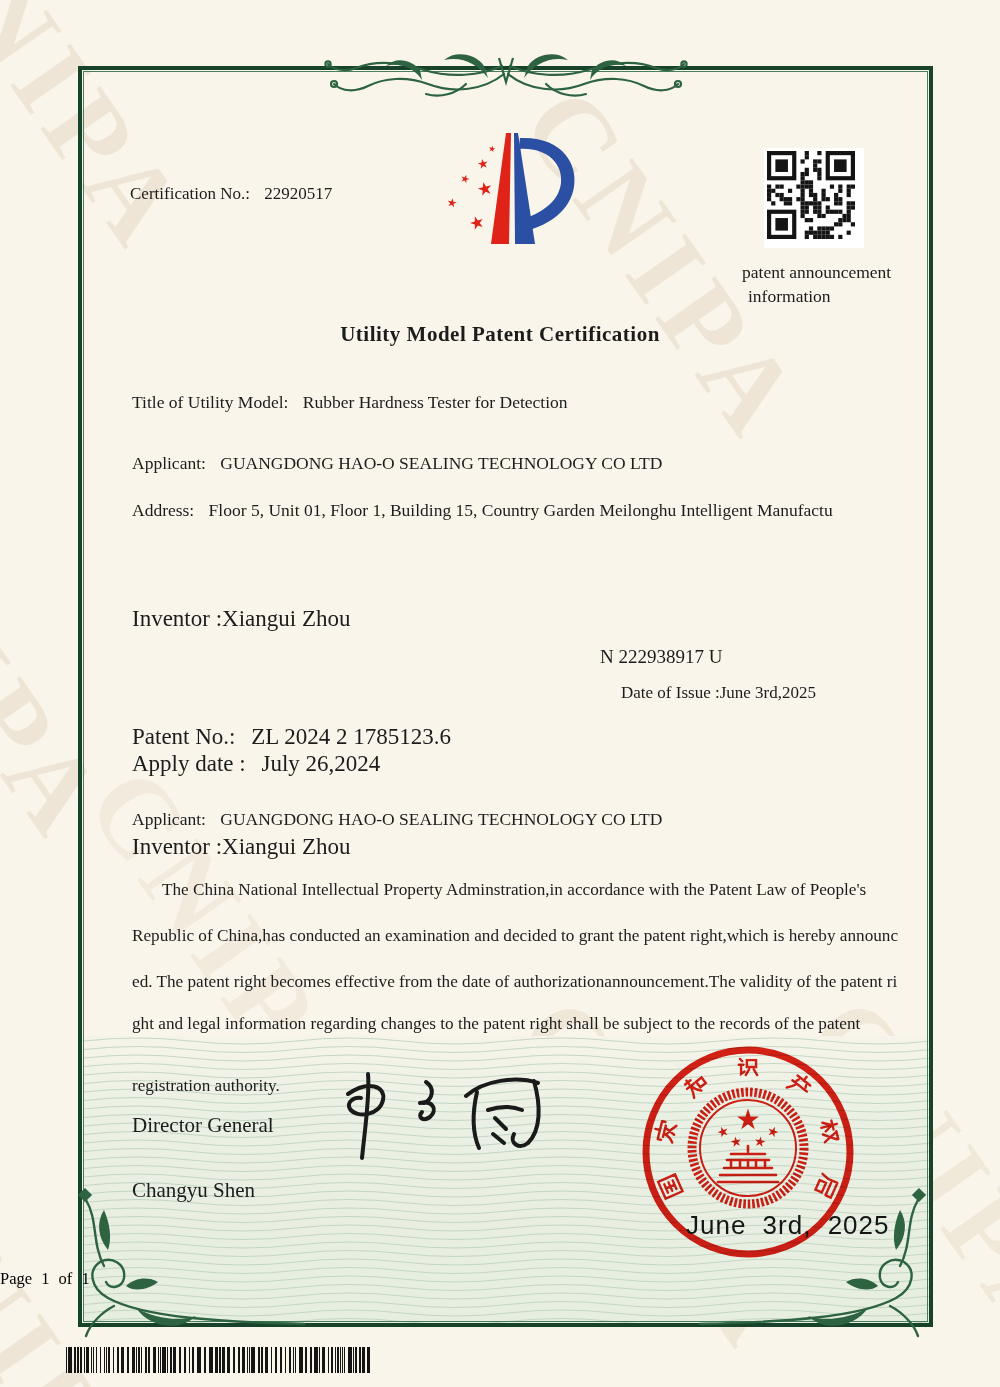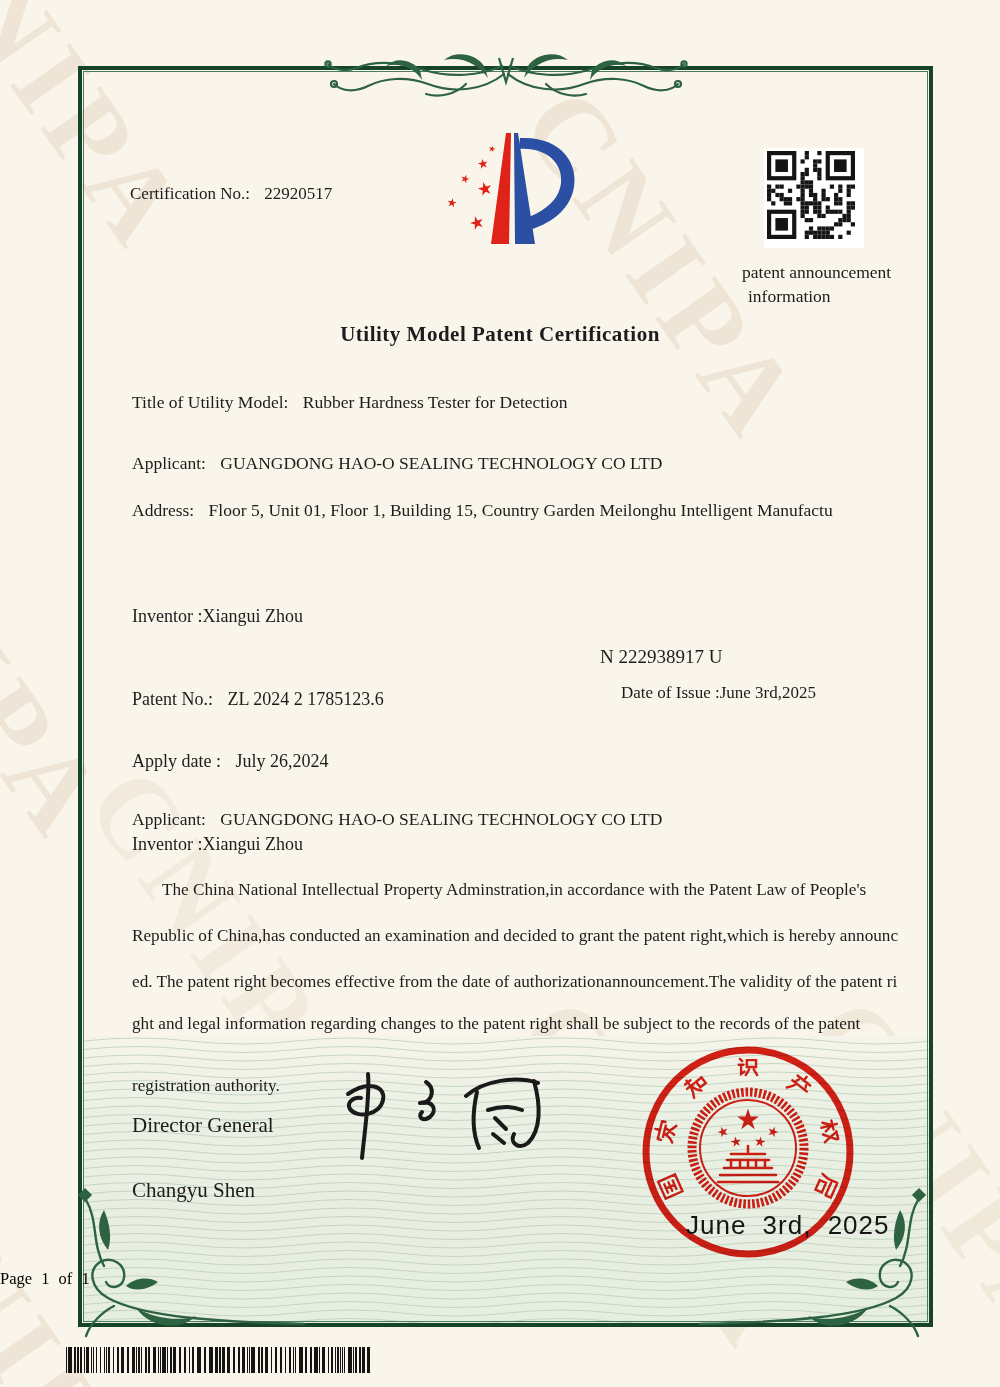--- a/index.html
+++ b/index.html
@@ -37,21 +37,21 @@
     position:absolute;left:1px;top:1px;right:1px;bottom:1px;
     border:1px solid #4a7d5d;
   }
   .textline{position:absolute;white-space:nowrap;z-index:4;}
   .lbl{margin-right:10px;}
   .cert-line{left:122px;top:184px;font-size:17px;margin-left:8px;}
   .qr-wrap{left:764px;top:148px;width:94px;height:94px;background:#fff;padding:3px;z-index:4;}
   .qr-caption{left:742px;top:260px;font-size:17.5px;line-height:24px;z-index:4;white-space:nowrap;}
   .doc-title{left:0;top:322px;width:1000px;text-align:center;font-size:21px;font-weight:bold;letter-spacing:.5px;z-index:4;}
   .f17{font-size:17.5px;}
-  .f19{font-size:18px;}
+  .f19{font-size:23px;}
   .para-line{position:absolute;left:132px;white-space:nowrap;font-size:17.2px;z-index:4;}
   .sig-svg{left:338px;top:1068px;z-index:5;}
   .seal{left:638px;top:1042px;width:220px;height:220px;z-index:5;mix-blend-mode:multiply;}
   .seal-date{left:686px;top:1210px;width:170px;text-align:right;font-family:"Liberation Sans",sans-serif;
              font-size:26px;letter-spacing:1px;word-spacing:8px;color:#151515;z-index:6;}
   .page-label{left:0;top:1269px;width:945px;text-align:left;font-size:16.5px;word-spacing:5px;color:#000000;z-index:4;}
   .barcode{left:66px;top:1347px;width:306px;height:26px;z-index:4;}
   .logo{left:424px;top:126px;z-index:4;}
   .ornament{z-index:4;pointer-events:none;}
 </style>
@@ -319,21 +319,21 @@
   <div class="textline f17" style="left:132px;top:500px;">
     <span class="lbl">Address:</span>
     <span>Floor 5, Unit 01, Floor 1, Building 15, Country Garden Meilonghu Intelligent Manufactu</span>
   </div>
 
   <div class="textline f19" style="left:132px;top:606px;">Inventor :Xiangui Zhou</div>
 
   <div class="textline" style="left:600px;top:646px;font-size:19px;">N 222938917 U</div>
   <div class="textline" style="left:621px;top:683px;font-size:17px;">Date of Issue :June 3rd,2025</div>
 
-  <div class="textline f19" style="left:132px;top:689px;">
+  <div class="textline f19" style="left:132px;top:724px;">
     <span class="lbl">Patent No.:</span>
     <span>ZL 2024 2 1785123.6</span>
   </div>
 
   <div class="textline f19" style="left:132px;top:751px;">
     <span class="lbl">Apply date :</span>
     <span>July 26,2024</span>
   </div>
 
   <div class="textline f17" style="left:132px;top:809px;">

